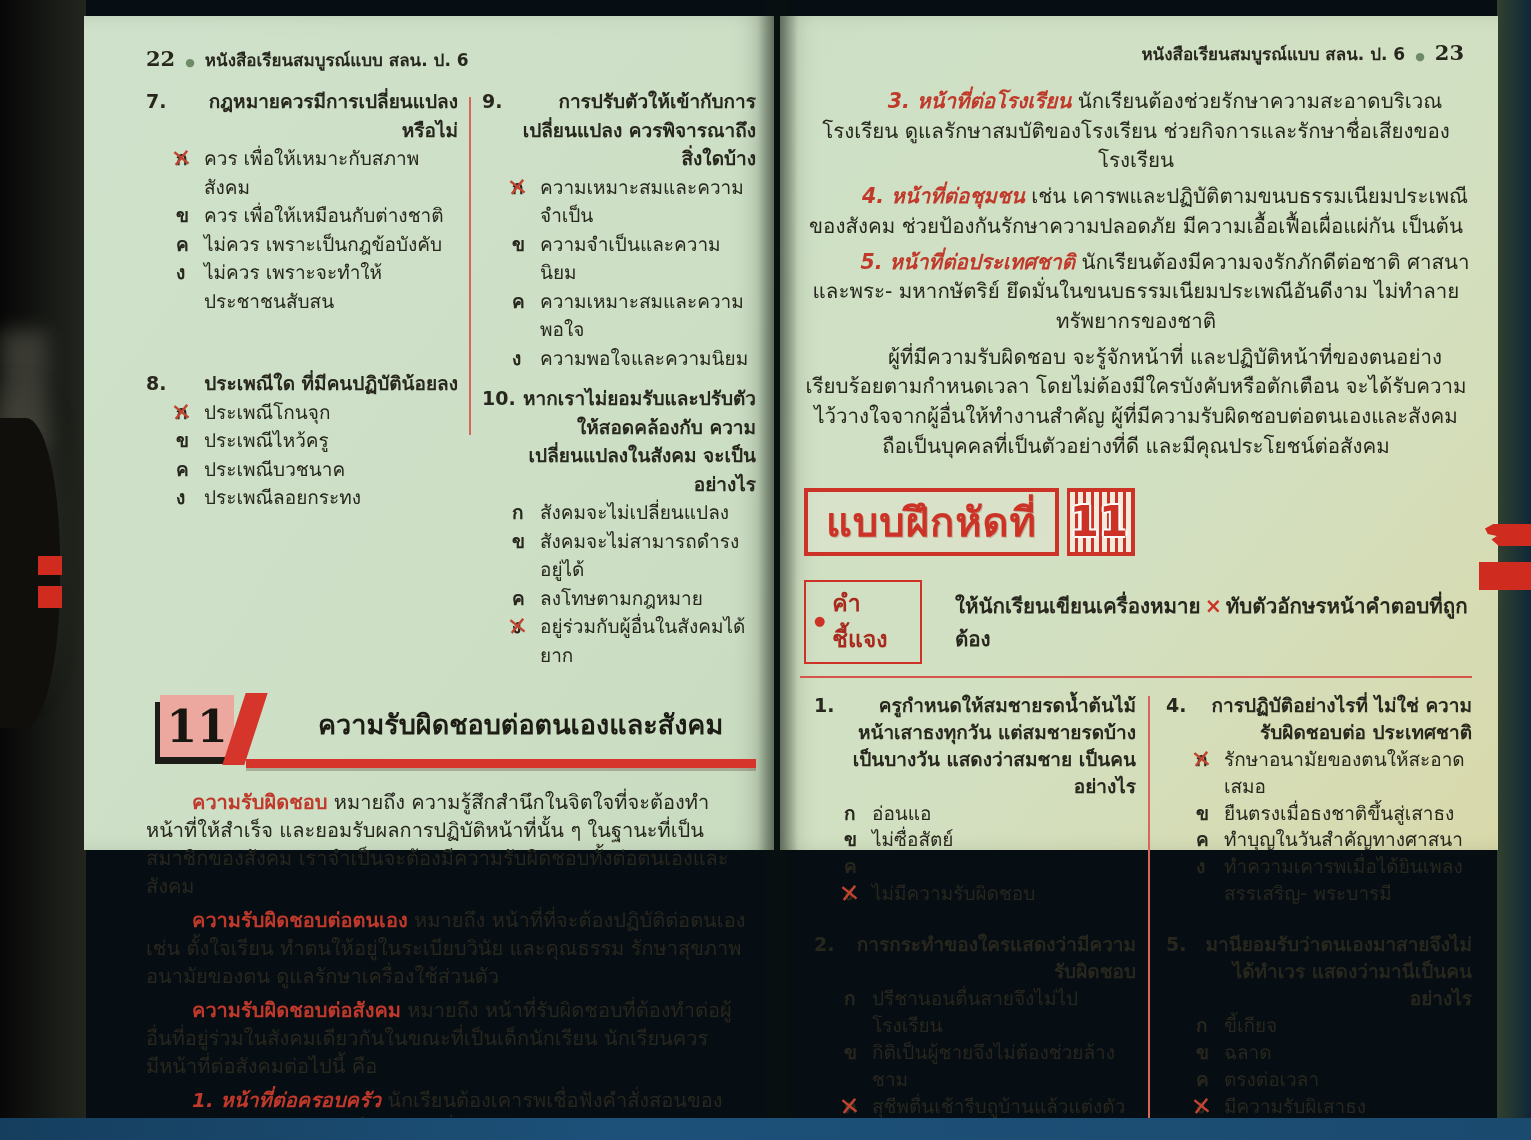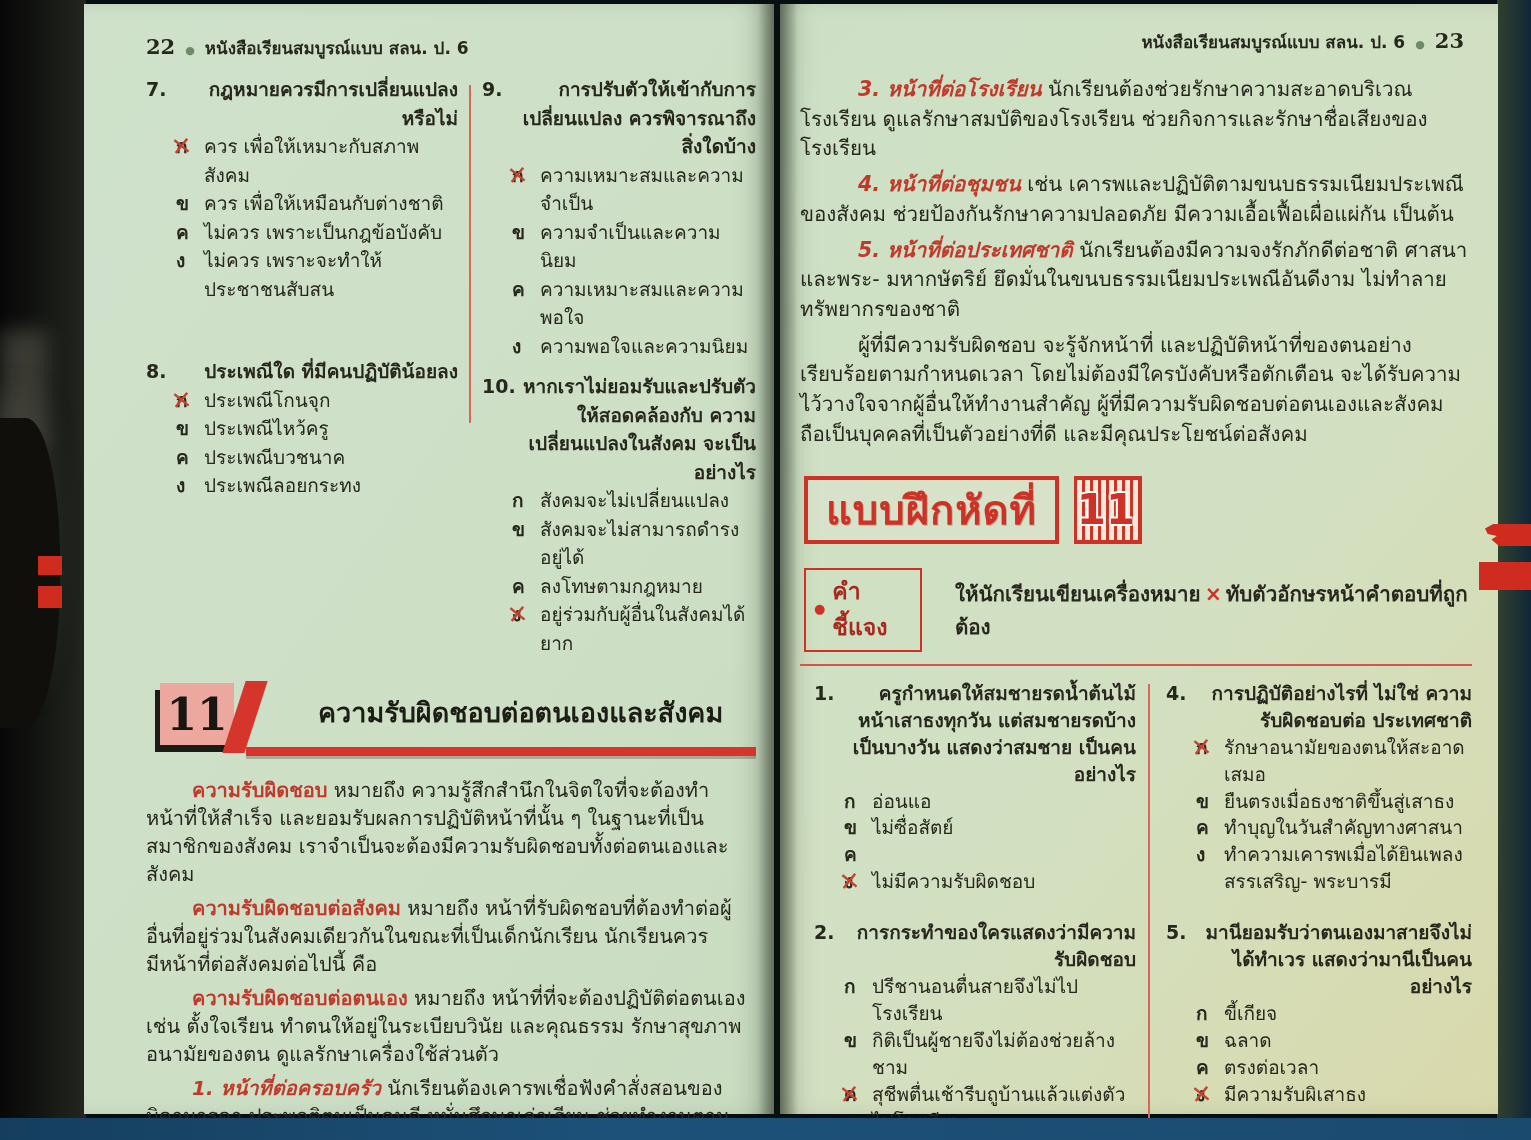--- a/index.html
+++ b/index.html
@@ -4,21 +4,21 @@
 <style>
   html,body{margin:0;padding:0;background:#060d13;}
   .frame{position:relative;width:1531px;height:1140px;background:linear-gradient(180deg,#0b1c28 0%,#0d2332 70%,#123;);overflow:hidden;font-family:"DejaVu Sans","Liberation Sans",sans-serif;}
   .bottom-strip{position:absolute;left:0;bottom:0;width:100%;height:22px;background:linear-gradient(90deg,#153e5e,#1d5179 40%,#1b4a6f);}
   .left-edge{position:absolute;left:0;top:0;width:86px;height:100%;background:linear-gradient(90deg,#070707,#1a1d18 70%,#23251e);}
   .right-edge{position:absolute;right:0;top:0;width:34px;height:100%;background:linear-gradient(90deg,#31402e,#0f2838);}
   .thumb{position:absolute;left:-14px;top:418px;width:74px;height:310px;background:#100f0c;border-radius:0 46% 48% 0;box-shadow:0 -30px 26px -6px rgba(70,70,60,.55);}
   .thumb-smudge{position:absolute;left:0px;top:330px;width:48px;height:120px;background:#4c4c42;filter:blur(10px);opacity:.7;}
 
   
-  .page{position:absolute;top:4px;height:1110px;box-sizing:border-box;color:#28271e;}
+  .page{position:absolute;top:16px;height:834px;box-sizing:border-box;color:#28271e;}
   .page-left{left:84px;width:690px;background:linear-gradient(125deg,#cfe1ca 0%,#cde0c6 60%,#c9dcc0 100%);box-shadow:inset -26px 0 30px -18px rgba(40,50,35,.55);padding:30px 18px 0 62px;}
   .page-right{left:780px;width:718px;background:linear-gradient(130deg,#cde0c6 0%,#d2e0c2 55%,#d9d9ab 100%);box-shadow:inset 22px 0 28px -16px rgba(40,50,35,.5);padding:24px 26px 0 20px;}
   .spine{position:absolute;left:758px;top:0;width:40px;height:100%;background:linear-gradient(90deg,rgba(0,0,0,0),rgba(10,20,10,.42) 50%,rgba(0,0,0,0));pointer-events:none;}
 
   
   .tab{position:absolute;background:#cf2b1e;}
   .tab-l1{left:38px;top:556px;width:24px;height:19px;}
   .tab-l2{left:38px;top:586px;width:24px;height:22px;}
   .tab-r1{right:0;top:524px;width:46px;height:22px;clip-path:polygon(0 20%,18% 0,100% 0,100% 100%,30% 100%,14% 70%,26% 55%,6% 45%);}
   .tab-r2{right:0;top:562px;width:52px;height:28px;}
@@ -58,24 +58,24 @@
   
   .para{margin:0;font-size:20px;line-height:1.4;}
   .para.first{margin-top:20px;}
   .para + .para{margin-top:6px;}
   .ind{text-indent:46px;}
   .lead-bold{color:#c0392b;font-weight:bold;}
   .lead-italic{color:#c0392b;font-weight:bold;font-style:italic;}
 
   
   .page-right .para{font-size:20.5px;line-height:1.45;}
-  .duty-ind{text-indent:58px;}
-
-  
-  .ex-header{display:flex;align-items:stretch;margin:26px 0 0 4px;height:68px;gap:15px;}
+  .duty-ind{text-indent:58px;text-align:center;}
+
+  
+  .ex-header{display:flex;align-items:stretch;margin:26px 0 0 4px;height:68px;gap:8px;}
   .ex-title-box{border:4px solid #cc3326;display:flex;align-items:center;padding:0 18px;background:rgba(255,240,235,.18);}
   .ex-title{font-size:40px;font-weight:bold;color:#cc3326;letter-spacing:1px;text-shadow:1px 1px 0 rgba(120,20,10,.25);}
   .ex-num-box{border:4px solid #cc3326;border-left:none;width:64px;display:flex;align-items:center;justify-content:center;background:repeating-linear-gradient(90deg,#cc3326 0 3px,#f2eadb 3px 8px);}
   .ex-num{font-size:42px;font-weight:bold;color:#cc3326;text-shadow:-2px 0 0 #fff,2px 0 0 #fff,0 -2px 0 #fff,0 2px 0 #fff;}
 
   .ex-instr-row{display:flex;align-items:center;gap:22px;margin:24px 0 0 4px;}
   .instr-box{display:inline-flex;align-items:center;gap:7px;border:2px solid #cc3326;padding:3px 10px 5px 8px;}
   .instr-bullet{color:#cc3326;font-size:13px;}
   .instr-label{font-size:23px;font-weight:bold;color:#a8291e;}
   .instr-text{font-size:20.5px;font-weight:bold;margin-left:11px;}
@@ -208,22 +208,22 @@
     <div class="section-head">
       <div class="sec-badge">
         <span class="sec-num">11</span>
       </div>
       <span class="sec-slash"></span>
       <h1 class="sec-title">ความรับผิดชอบต่อตนเองและสังคม</h1>
     </div>
     <div class="sec-rule"></div>
 
     <p class="para ind first"><span class="lead-bold">ความรับผิดชอบ</span> <span>หมายถึง ความรู้สึกสำนึกในจิตใจที่จะต้องทำหน้าที่ให้สำเร็จ และยอมรับผลการปฏิบัติหน้าที่นั้น ๆ ในฐานะที่เป็นสมาชิกของสังคม เราจำเป็นจะต้องมีความรับผิดชอบทั้งต่อตนเองและสังคม</span></p>
+    <p class="para ind"><span class="lead-bold">ความรับผิดชอบต่อตนเอง</span> <span>หมายถึง หน้าที่ที่จะต้องปฏิบัติต่อตนเอง เช่น ตั้งใจเรียน ทำตนให้อยู่ในระเบียบวินัย และคุณธรรม รักษาสุขภาพอนามัยของตน ดูแลรักษาเครื่องใช้ส่วนตัว</span></p>
     <p class="para ind"><span class="lead-bold">ความรับผิดชอบต่อสังคม</span> <span>หมายถึง หน้าที่รับผิดชอบที่ต้องทำต่อผู้อื่นที่อยู่ร่วมในสังคมเดียวกันในขณะที่เป็นเด็กนักเรียน นักเรียนควรมีหน้าที่ต่อสังคมต่อไปนี้ คือ</span></p>
-    <p class="para ind"><span class="lead-bold">ความรับผิดชอบต่อตนเอง</span> <span>หมายถึง หน้าที่ที่จะต้องปฏิบัติต่อตนเอง เช่น ตั้งใจเรียน ทำตนให้อยู่ในระเบียบวินัย และคุณธรรม รักษาสุขภาพอนามัยของตน ดูแลรักษาเครื่องใช้ส่วนตัว</span></p>
     <p class="para ind"><span class="lead-italic">1. หน้าที่ต่อครอบครัว</span> <span>นักเรียนต้องเคารพเชื่อฟังคำสั่งสอนของบิดามารดา ประพฤติตนเป็นคนดี หมั่นศึกษาเล่าเรียน ช่วยทำงานตามโอกาส</span></p>
 
   </div>
 
   <div class="page page-right">
     <div class="pg-header">
       <span class="pg-title">หนังสือเรียนสมบูรณ์แบบ สลน. ป. 6</span>
       <span class="pg-bullet">●</span>
       <span class="pg-num">23</span>
     </div>

